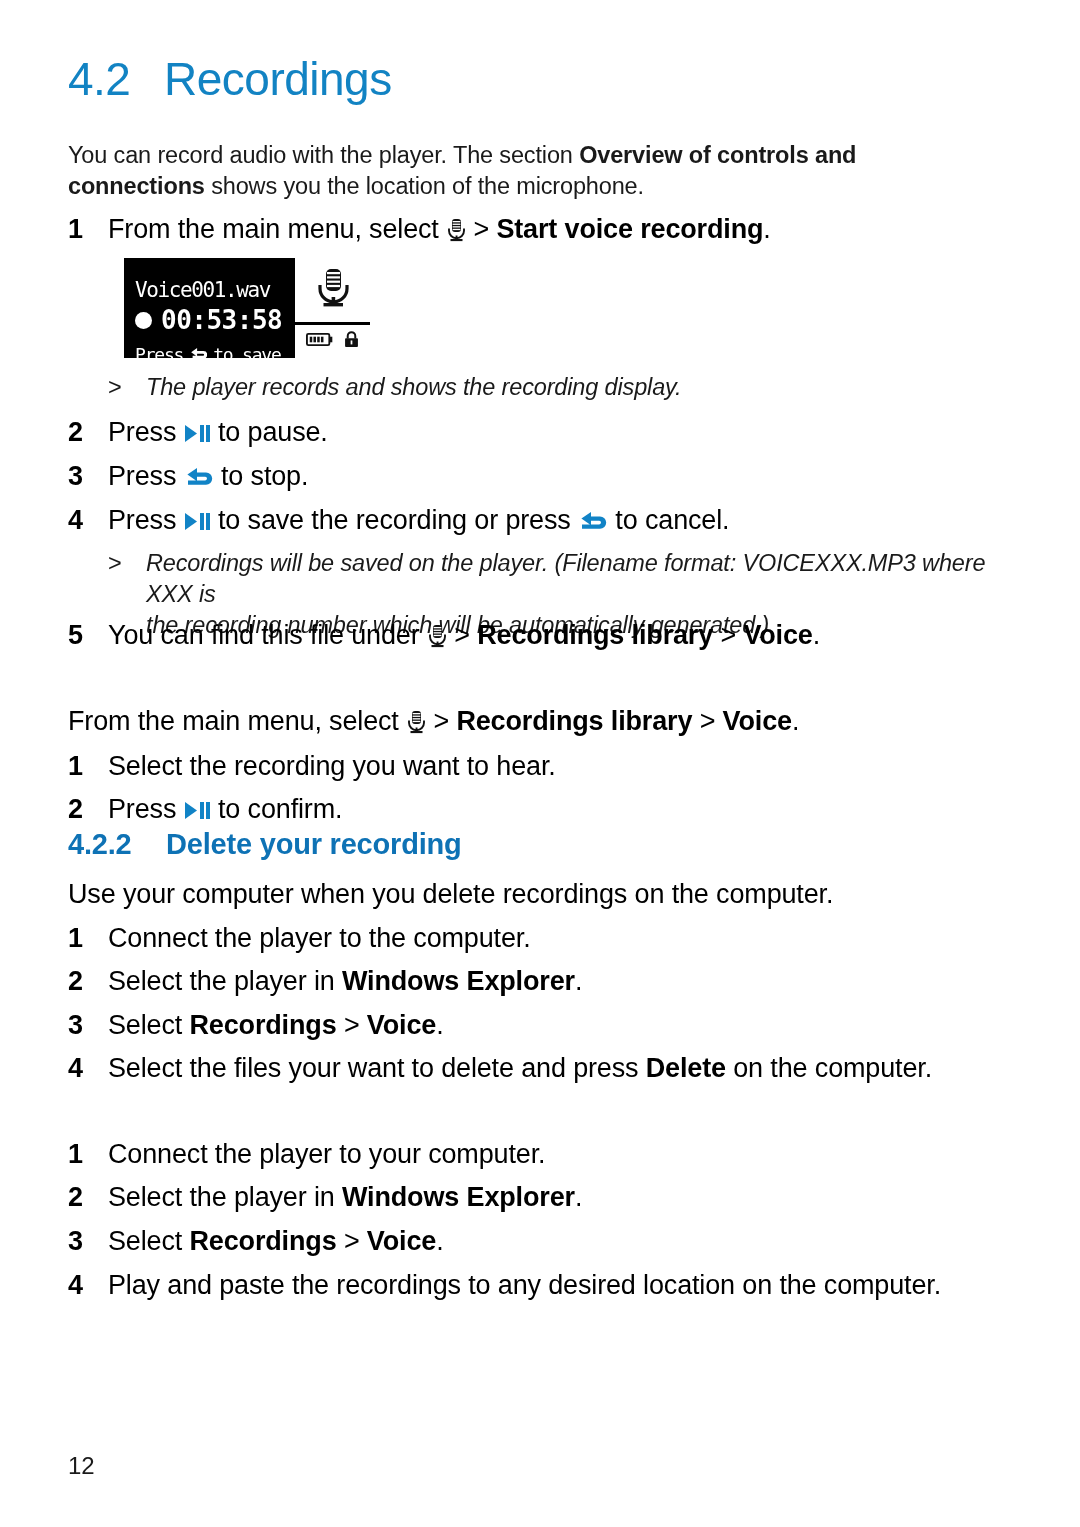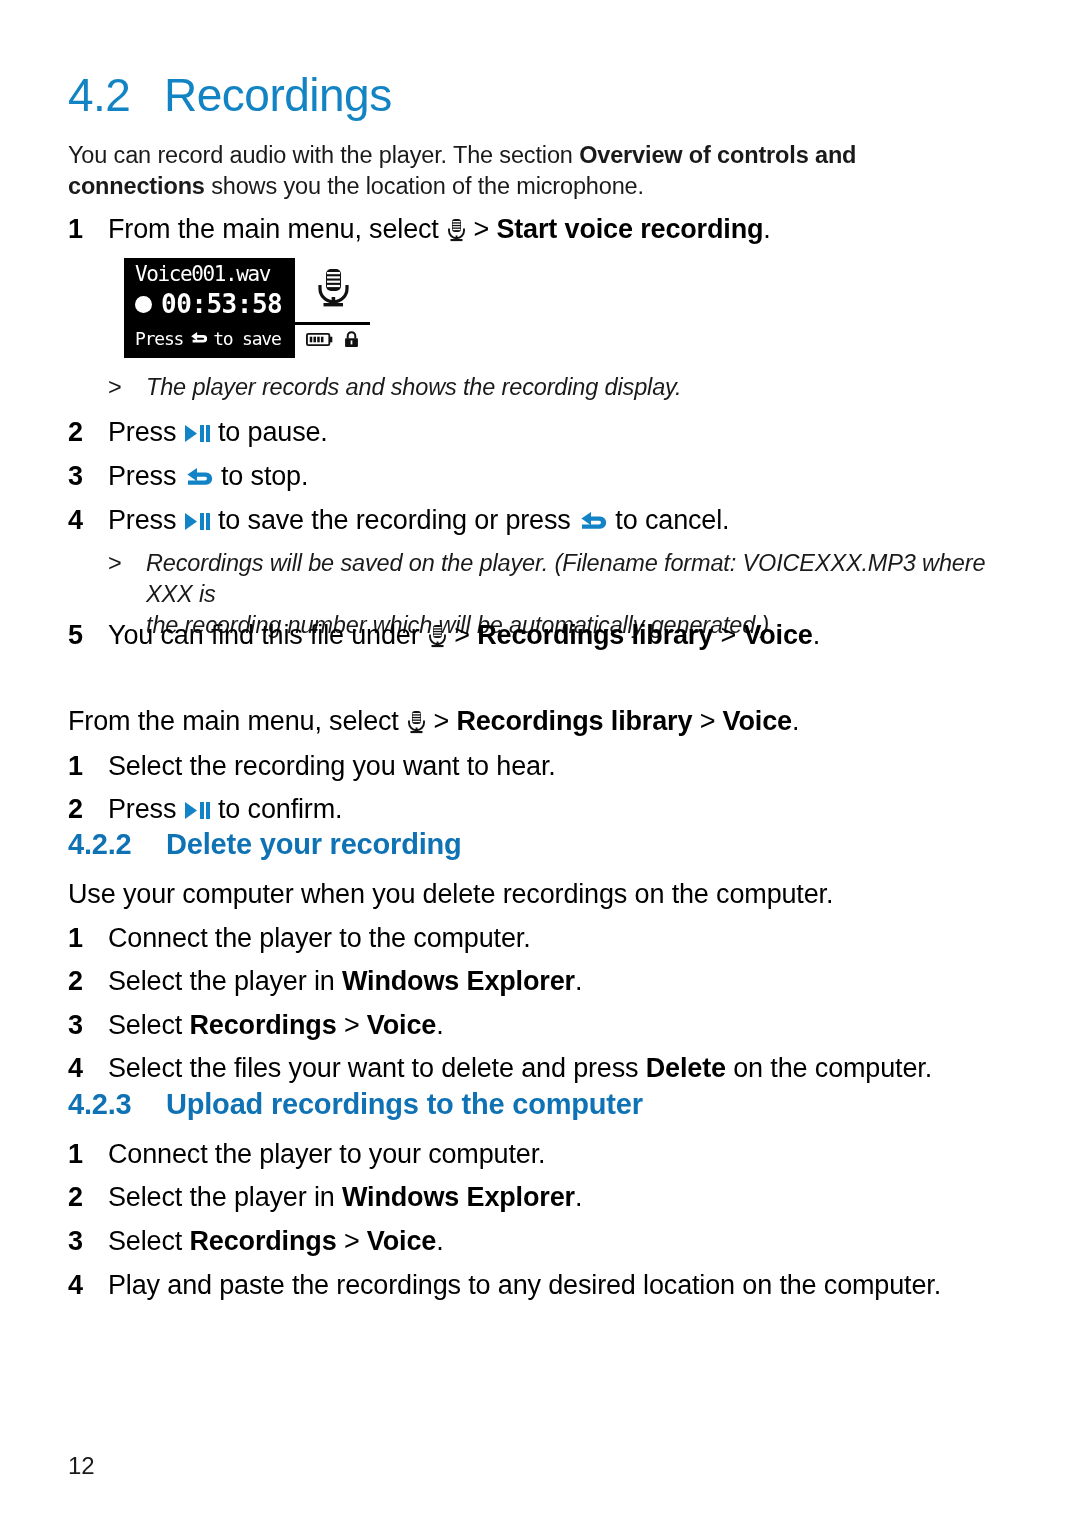--- a/index.html
+++ b/index.html
@@ -18,21 +18,21 @@
   .page {
     position: absolute;
     left: 0; top: 0;
     width: 1080px;
     height: 1527px;
   }
   
   .h1 {
     position: absolute;
     left: 68px;
-    top: 68px;
+    top: 52px;
     font-size: 46px;
     font-weight: 400;
     color: #1283c3;
     letter-spacing: -0.5px;
     white-space: nowrap;
   }
   .h1 .num { display: inline-block; min-width: 96px; }
   .h2 {
     position: absolute;
     left: 68px;
@@ -105,21 +105,21 @@
     position: absolute;
     left: 124px;
     top: 258px;
     width: 246px;
     height: 100px;
     background: #000000;
     box-sizing: border-box;
   }
   .lcd-left {
     position: absolute;
-    left: 0; top: 0;
+    left: 0; top: 16px;
     width: 168px;
     height: 100px;
     color: #ffffff;
   }
   .lcd-fname {
     position: absolute;
     left: 11px;
     top: 4px;
     font-family: "DejaVu Sans Mono", monospace;
     font-size: 21px;
@@ -357,23 +357,20 @@
   </div>
 
   <div class="step" style="left:68px; top:1010px;">
     <span class="n">3</span><span>Select </span><b>Recordings</b><span> &gt; </span><b>Voice</b><span>.</span>
   </div>
 
   <div class="step" style="left:68px; top:1053px;">
     <span class="n">4</span><span>Select the files your want to delete and press </span><b>Delete</b><span> on the computer.</span>
   </div>
 
-  <div class="h2" style="top:1088px;">
-    <span class="num">4.2.3</span><span>Upload recordings to the computer</span>
-  </div>
 
   <div class="step" style="left:68px; top:1139px;">
     <span class="n">1</span><span>Connect the player to your computer.</span>
   </div>
 
   <div class="step" style="left:68px; top:1182px;">
     <span class="n">2</span><span>Select the player in </span><b>Windows Explorer</b><span>.</span>
   </div>
 
   <div class="step" style="left:68px; top:1226px;">

